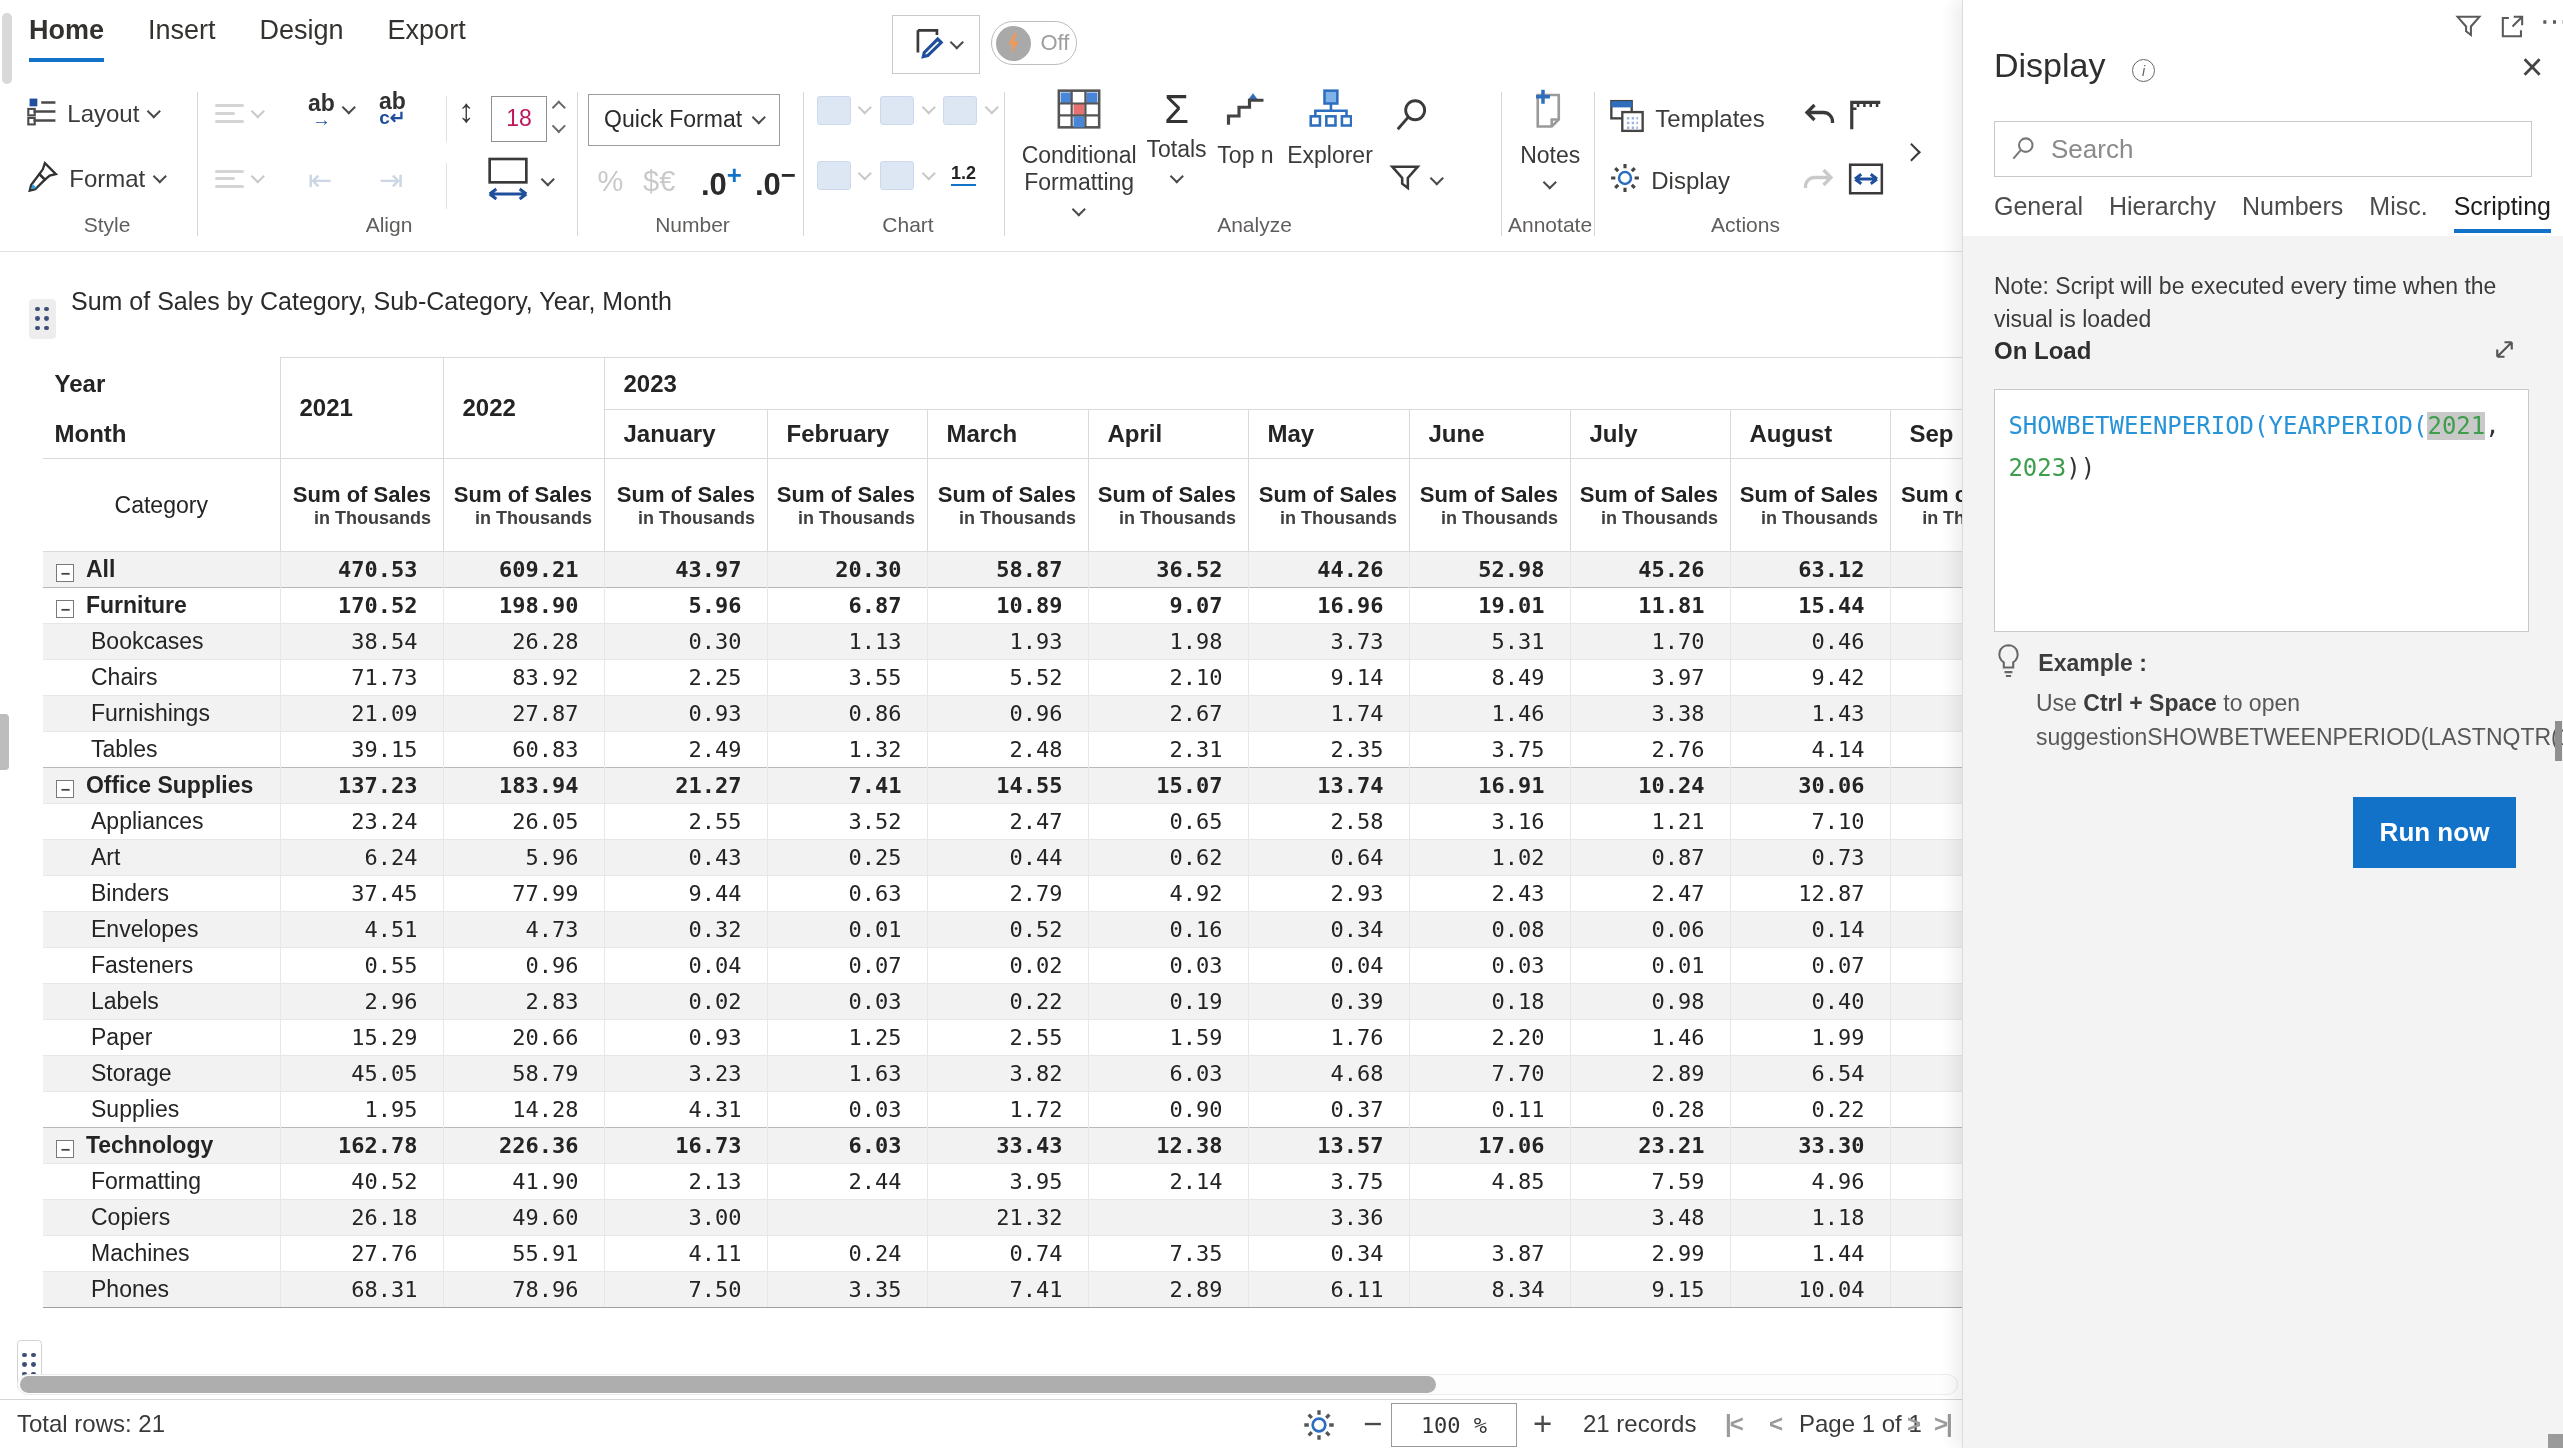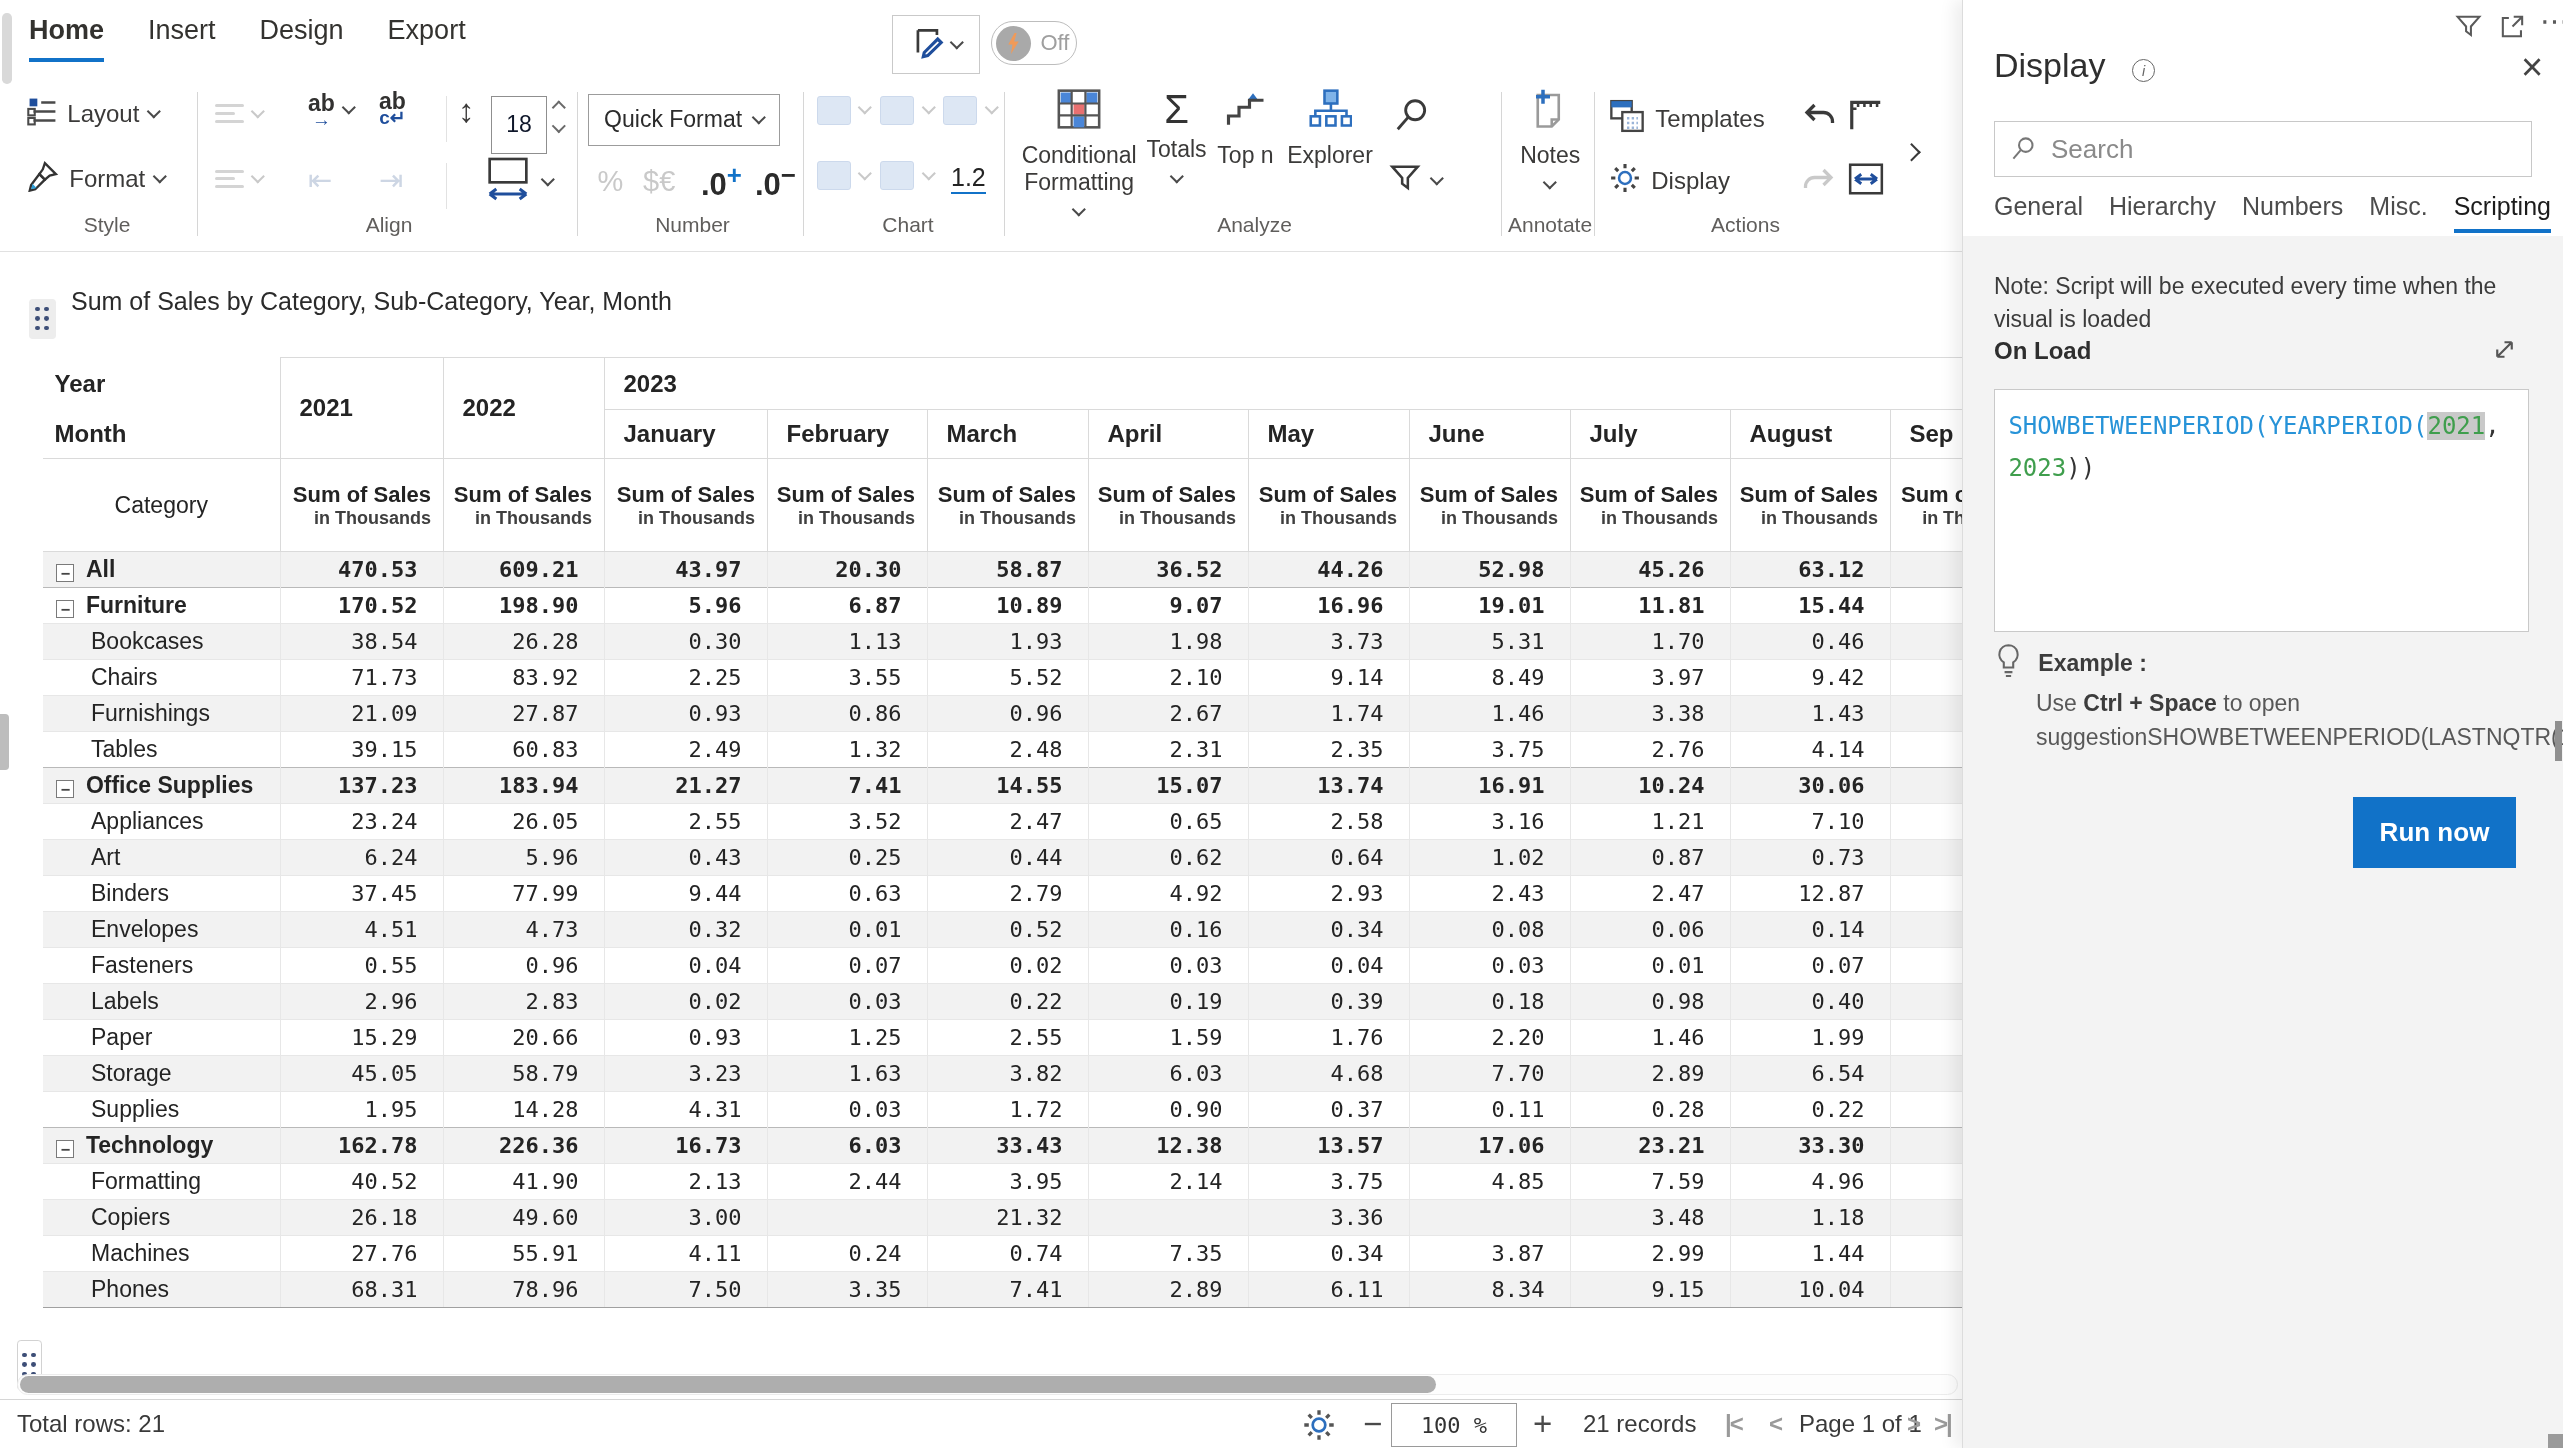--- a/index.html
+++ b/index.html
@@ -22,29 +22,29 @@
   .rbtn { position:absolute; display:flex; align-items:center; gap:9.6px; font-size:24px; color:#3b3a39; cursor:pointer; }
   .chev { width:9.6px; height:9.6px; border-right:2.3px solid #4a4a4a; border-bottom:2.3px solid #4a4a4a;
     display:inline-block; transform:rotate(45deg) translate(-1.9px,-1.9px); }
   .chev.lite { border-color:#c9c9c9; }
   .dis { color:#c7c7c7; }
   .icon-lines { display:inline-block; width:29px; }
   .icon-lines i { display:block; height:2.9px; background:#d4d4d4; margin:4.8px 0; border-radius:1.9px; }
   .icon-lines i:nth-child(2){ width:70%; }
   .ab-ic { font-size:23px; font-weight:bold; color:#323130; line-height:19px; text-align:center; }
   .ab-ic .arr { display:block; color:#1f4e9c; font-size:19px; line-height:13.4px; }
-  .num-in { position:absolute; width:56px; height:58px; border:1px solid #8f8f8f; font-size:23px;
-    text-align:center; color:#0f172a; font-family:"Liberation Sans",sans-serif; background:#fff; }
+  .num-in { position:absolute; width:56px; height:46px; border:1px solid #8f8f8f; font-size:23px;
+    text-align:center; color:#be185d; font-family:"Liberation Sans",sans-serif; background:#fff; }
   .stepper { position:absolute; display:flex; flex-direction:column; gap:7.7px; }
   .stepper .chev { border-color:#6a6a6a; }
   .stepper .up { transform:rotate(-135deg); }
   .qf { position:absolute; border:1px solid #9c9c9c; background:#fff; display:flex; align-items:center;
     justify-content:space-between; padding:0 15.3px; font-size:23px; color:#2b2b2b; cursor:pointer; }
   .chip { display:inline-block; width:34px; height:29px; background:#dde7f4; border:1px solid #ccd9ec; border-radius:2.9px; }
-  .one2 { font-size:25px; font-weight:normal; color:#232323; border-bottom:2.9px solid var(--accent); cursor:pointer; }
+  .one2 { font-size:18px; font-weight:bold; color:#232323; border-bottom:2.9px solid var(--accent); cursor:pointer; }
   .an-item { position:absolute; text-align:center; font-size:23px; color:#3b3a39; cursor:pointer; }
   .an-item .lbl { margin-top:5.7px; line-height:27px; }
   .pillbtn { position:absolute; left:991px; top:21px; width:86px; height:44px; border:1px solid #bdbdbd;
     border-radius:22px; display:flex; align-items:center; gap:9.6px; padding-left:3.8px; cursor:pointer; }
   .pillbtn .cir { width:35px; height:35px; border-radius:50%; background:#a9a9a9; display:flex; align-items:center; justify-content:center; }
   .pillbtn .off { color:#9f9f9f; font-size:22px; }
   .editbtn { position:absolute; left:892px; top:15.3px; width:88px; height:59px; border:1px solid #c9c9c9;
     display:flex; align-items:center; justify-content:center; gap:3.8px; cursor:pointer; background:#fff; }
   #ribbon-expand { position:absolute; left:1905px; top:144px; cursor:pointer; }
   #ribbon-expand .chev { width:12.5px; height:12.5px; transform:rotate(-45deg); border-color:#3a3a3a; }

